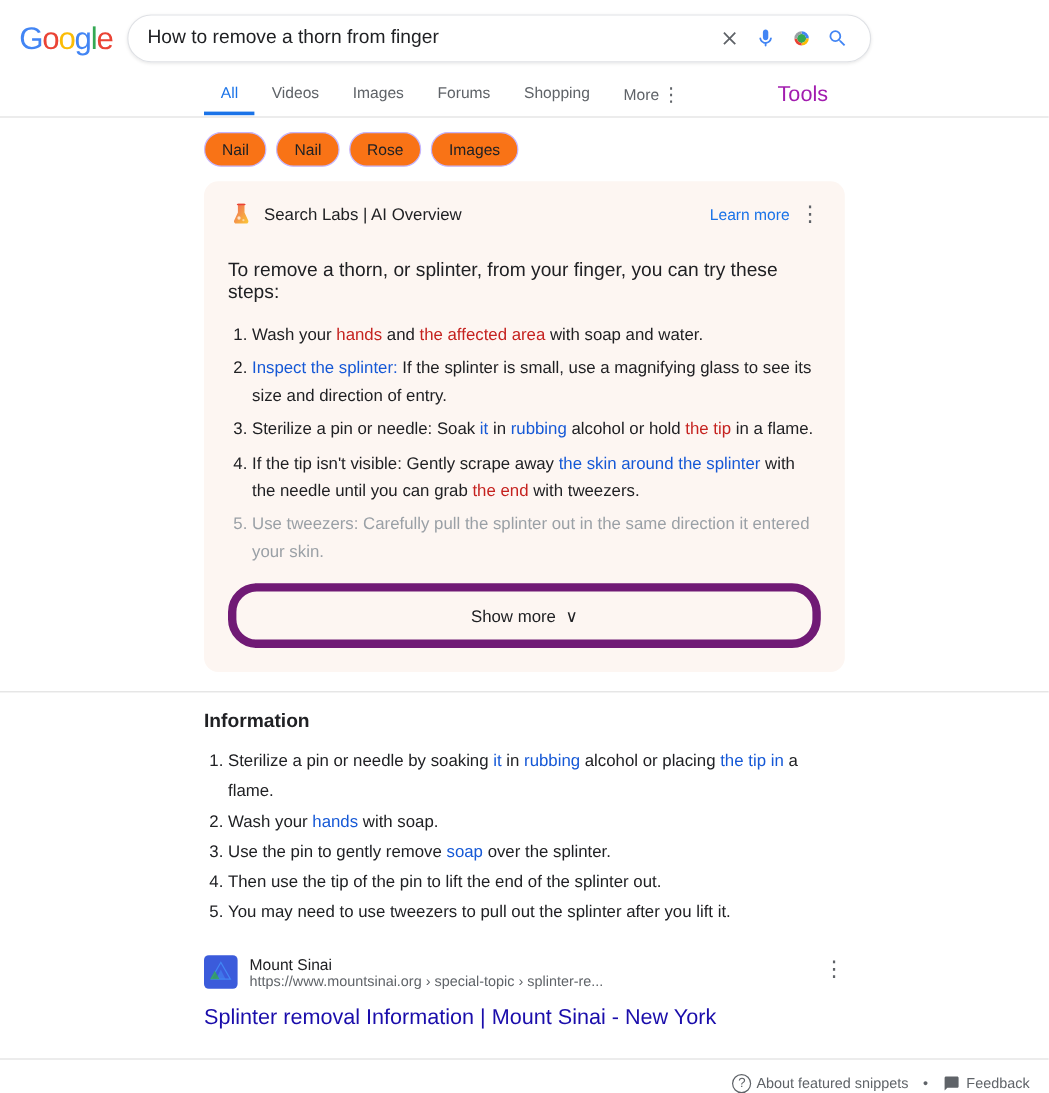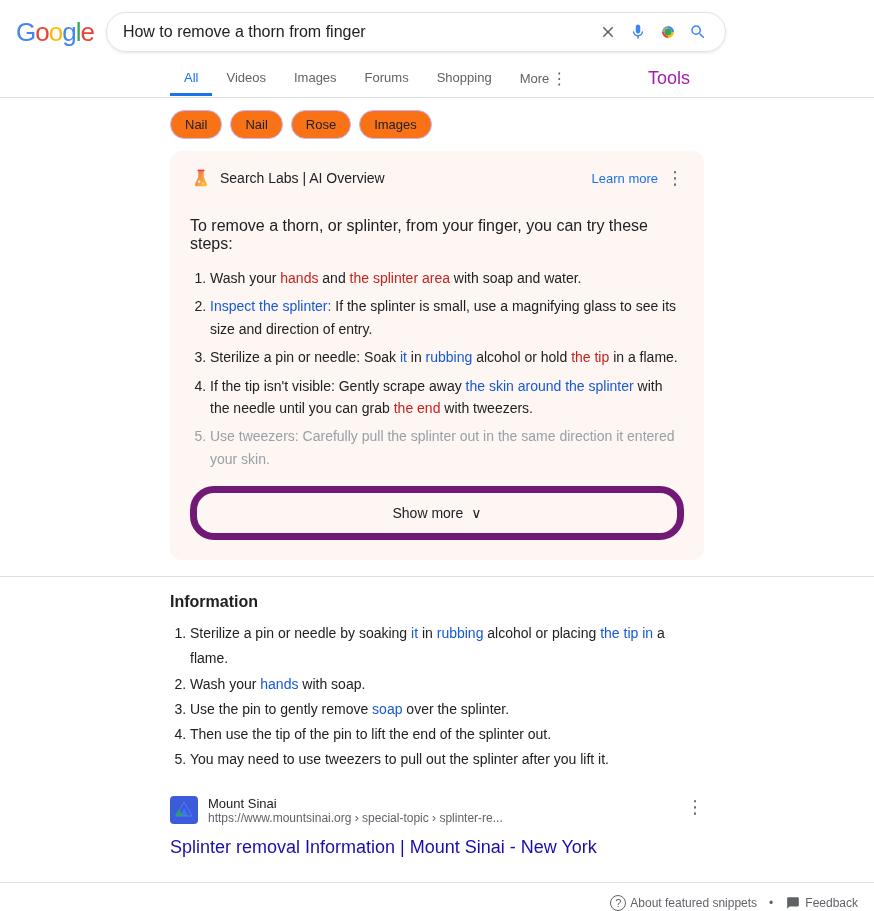--- a/index.html
+++ b/index.html
@@ -391,21 +391,21 @@
     <div class="ai-header-right">
       <a class="learn-more">Learn more</a>
       <span class="three-dots">⋮</span>
     </div>
   </div>
 
   <p class="ai-intro">To remove a thorn, or splinter, from your finger, you can try these steps:</p>
 
   <ol class="ai-list">
     <li>
-      <span>Wash your <span style="color:#c5221f;">hands</span> and <span style="color:#c5221f;">the splinter area</span> with soap and water.</span>
+      <span>Wash your <span style="color:#c5221f;">hands</span> and <span style="color:#c5221f;">the affected area</span> with soap and water.</span>
     </li>
     <li>
       <span><span style="color:#1558d6;">Inspect the splinter:</span> If the splinter is small, use a magnifying glass to see its size and direction of entry.</span>
     </li>
     <li>
       <span>Sterilize a pin or needle: Soak <span style="color:#1558d6;">it</span> in <span style="color:#1558d6;">rubbing</span> alcohol or hold <span style="color:#c5221f;">the tip</span> in a flame.</span>
     </li>
     <li>
       <span>If the tip isn't visible: Gently scrape away <span style="color:#1558d6;">the skin around the splinter</span> with the needle until you can grab <span style="color:#c5221f;">the end</span> with tweezers.</span>
     </li>

